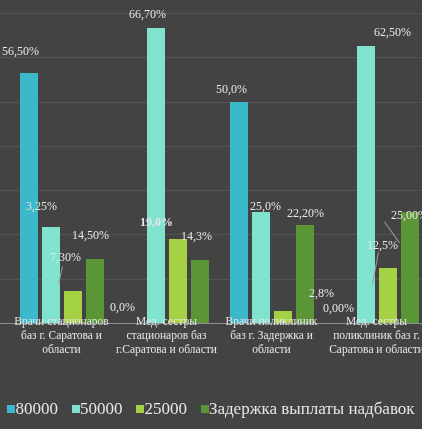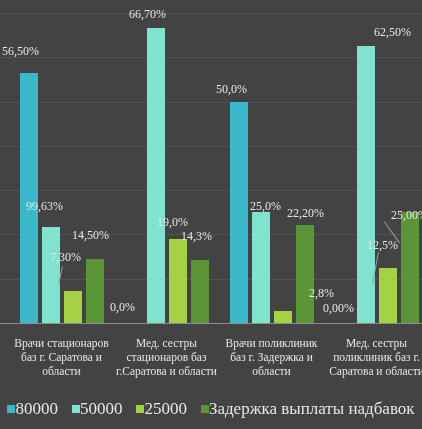--- a/index.html
+++ b/index.html
@@ -68,21 +68,21 @@
     position: absolute;
     background: #9A9A9A;
     width: 1px;
     transform-origin: top left;
   }
 
   
   #category-axis {
     position: absolute;
     left: 0;
-    top: 336px;
+    top: 314px;
     width: 368px;
     height: 68px;
   }
   .cat-label {
     position: absolute;
     top: 0;
     width: 105px;
     text-align: center;
     font-size: 11.5px;
     line-height: 14px;
@@ -148,27 +148,27 @@
         <div class="bar s1" title="25,0%" style="left: 252px; height: 111px;"></div>
         <div class="bar s2" title="2,8%" style="left: 274px; height: 12px;"></div>
         <div class="bar s3" title="22,20%" style="left: 296px; height: 98px;"></div>
         <div class="bar s1" title="62,50%" style="left: 357px; height: 277px;"></div>
         <div class="bar s2" title="12,5%" style="left: 379px; height: 55px;"></div>
         <div class="bar s3" title="25,00%" style="left: 401px; height: 111px;"></div>
       </div>
 
     <div id="bar-labels">
         <div class="bar-label" style="left: 2px; top: 44px;">56,50%</div>
-        <div class="bar-label" style="left: 26px; top: 199px;">99,63%</div>
+        <div class="bar-label" style="left: 26px; top: 199px;">3,25%</div>
         <div class="bar-label" style="left: 50px; top: 250px;">7,30%</div>
         <div class="leader" style="left: 62px; top: 266px; height: 19.4165px; transform: rotate(11.8887deg);"></div>
         <div class="bar-label" style="left: 72px; top: 228px;">14,50%</div>
         <div class="bar-label" style="left: 110px; top: 300px;">0,0%</div>
         <div class="bar-label" style="left: 129px; top: 7px;">66,70%</div>
-        <div class="bar-label" style="left: 157px; top: 215px;">19,0%</div>
+        <div class="bar-label" style="left: 140px; top: 215px; font-weight: bold;">19,0%</div>
         <div class="bar-label" style="left: 181px; top: 229px;">14,3%</div>
         <div class="bar-label" style="left: 216px; top: 82px;">50,0%</div>
         <div class="bar-label" style="left: 250px; top: 199px;">25,0%</div>
         <div class="bar-label" style="left: 265px; top: 286px; margin-left: 44px;">2,8%</div>
         <div class="bar-label" style="left: 287px; top: 206px;">22,20%</div>
         <div class="bar-label" style="left: 323px; top: 301px;">0,00%</div>
         <div class="bar-label" style="left: 338px; top: 25px; margin-left: 36px;">62,50%</div>
         <div class="bar-label" style="left: 367px; top: 238px;">12,5%</div>
         <div class="leader" style="left: 378px; top: 252px; height: 32.5576px; transform: rotate(10.6197deg);"></div>
         <div class="bar-label" style="left: 371px; top: 208px; margin-left: 20px;">25,00%</div>

